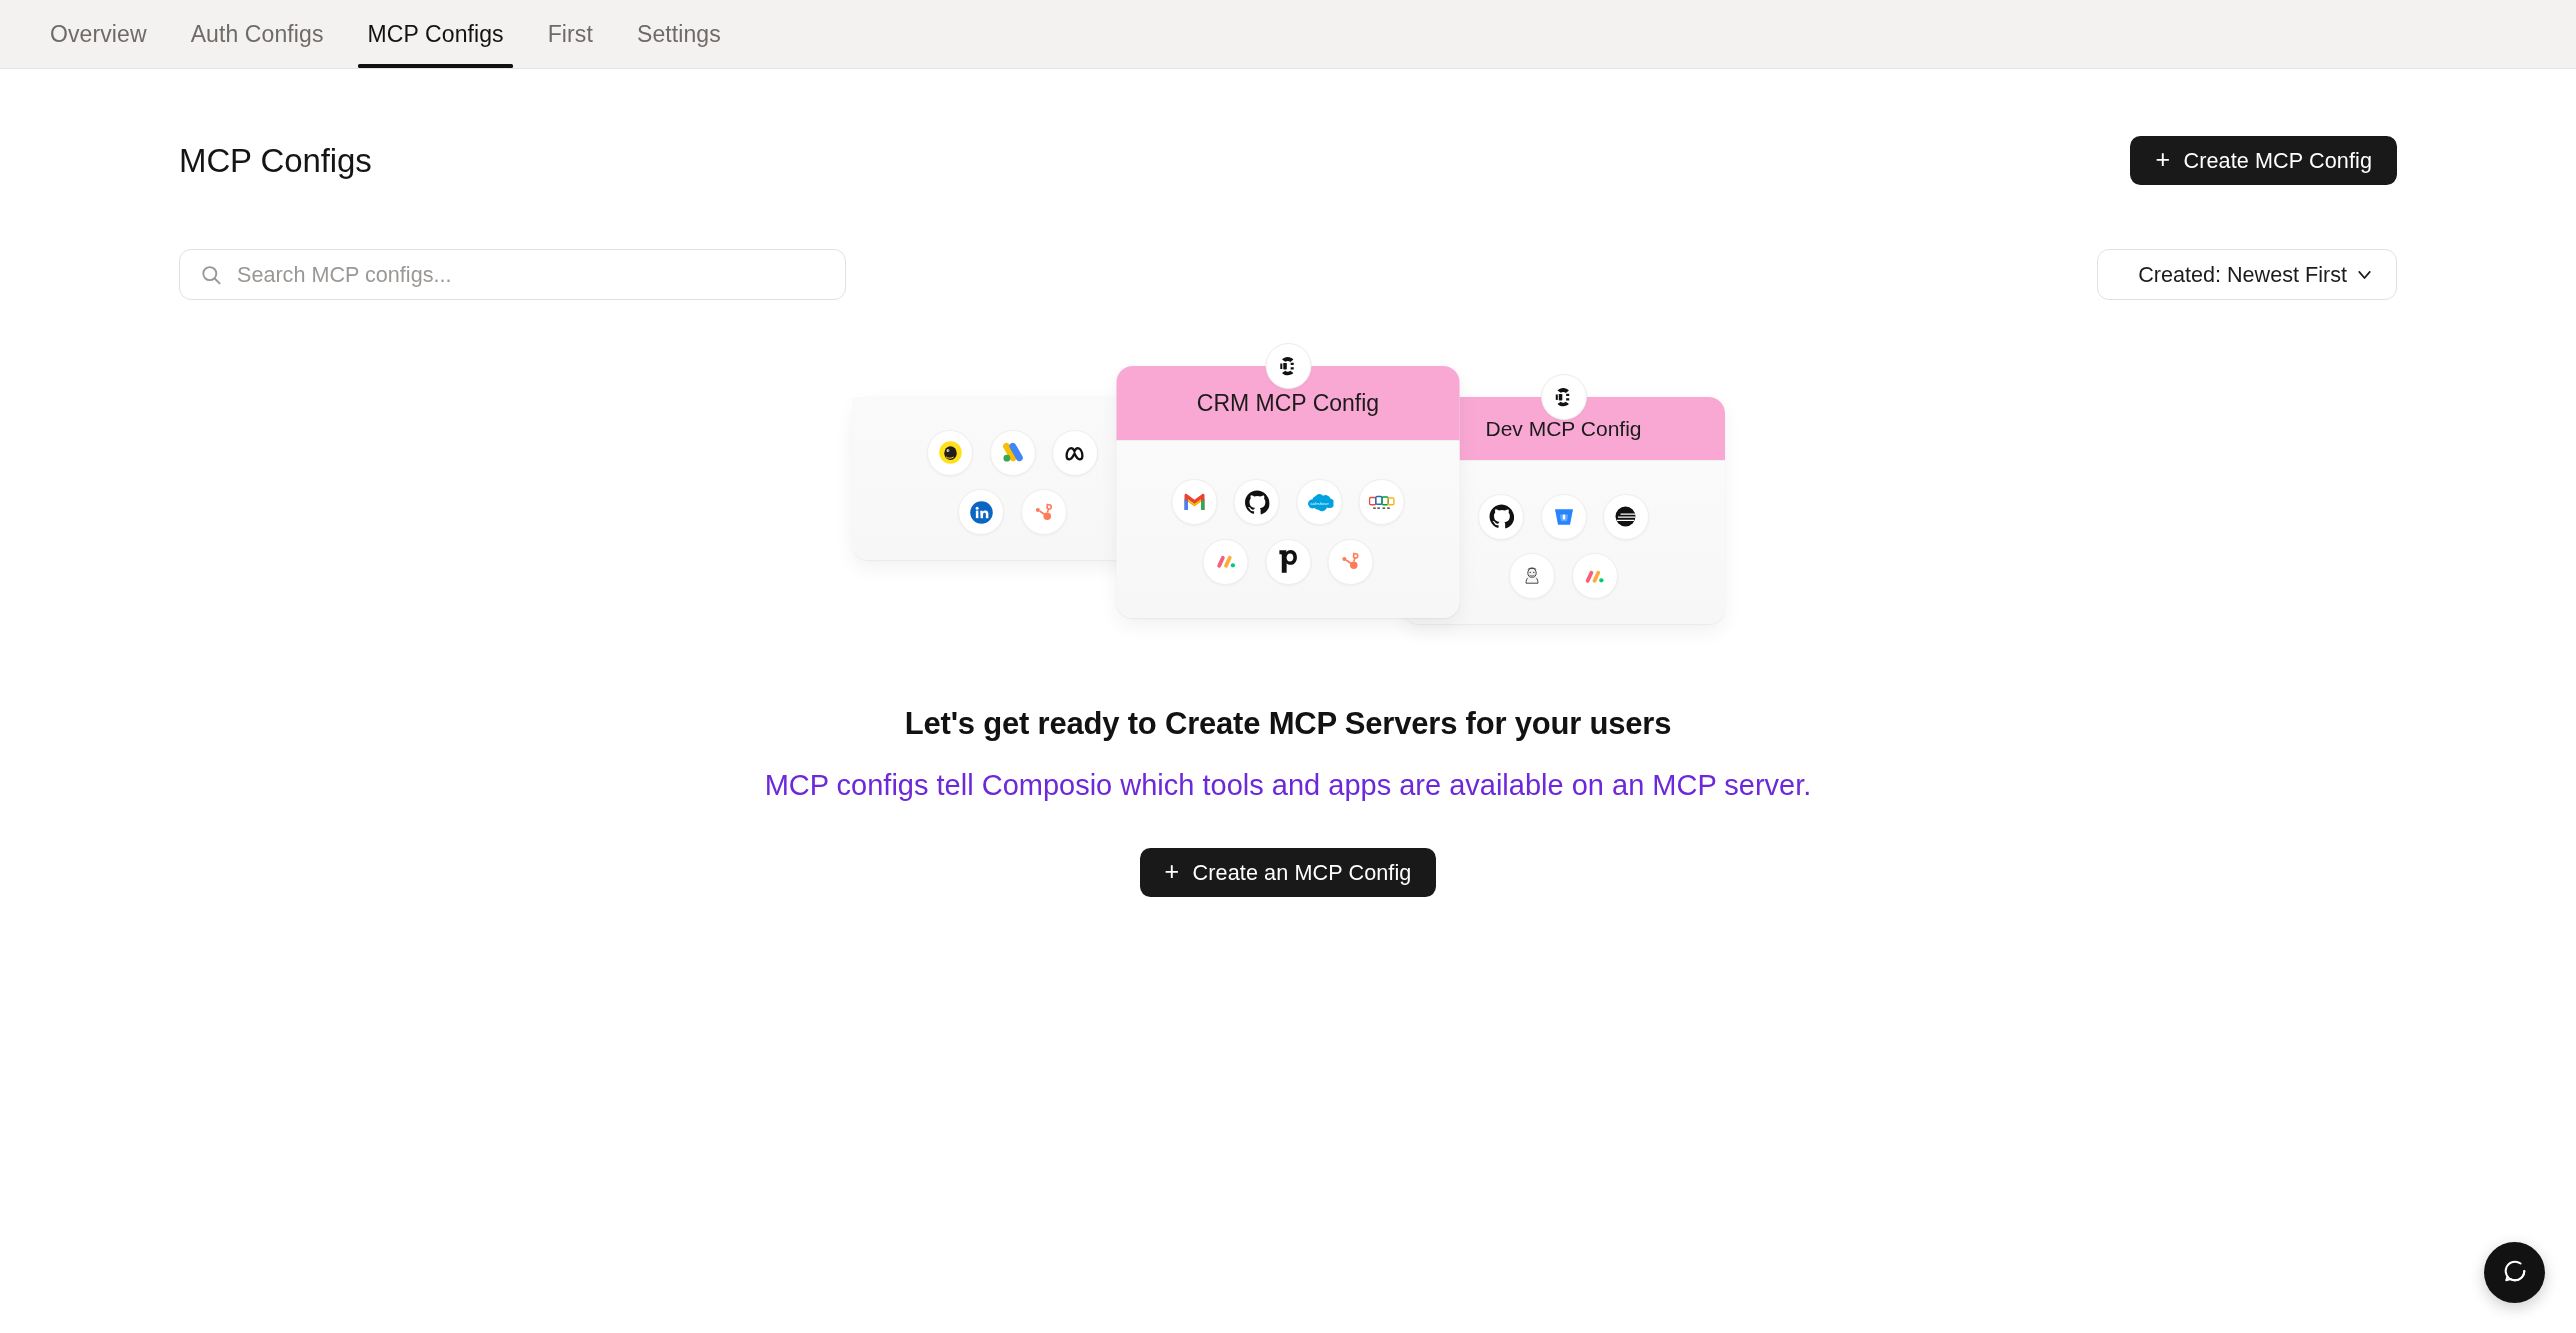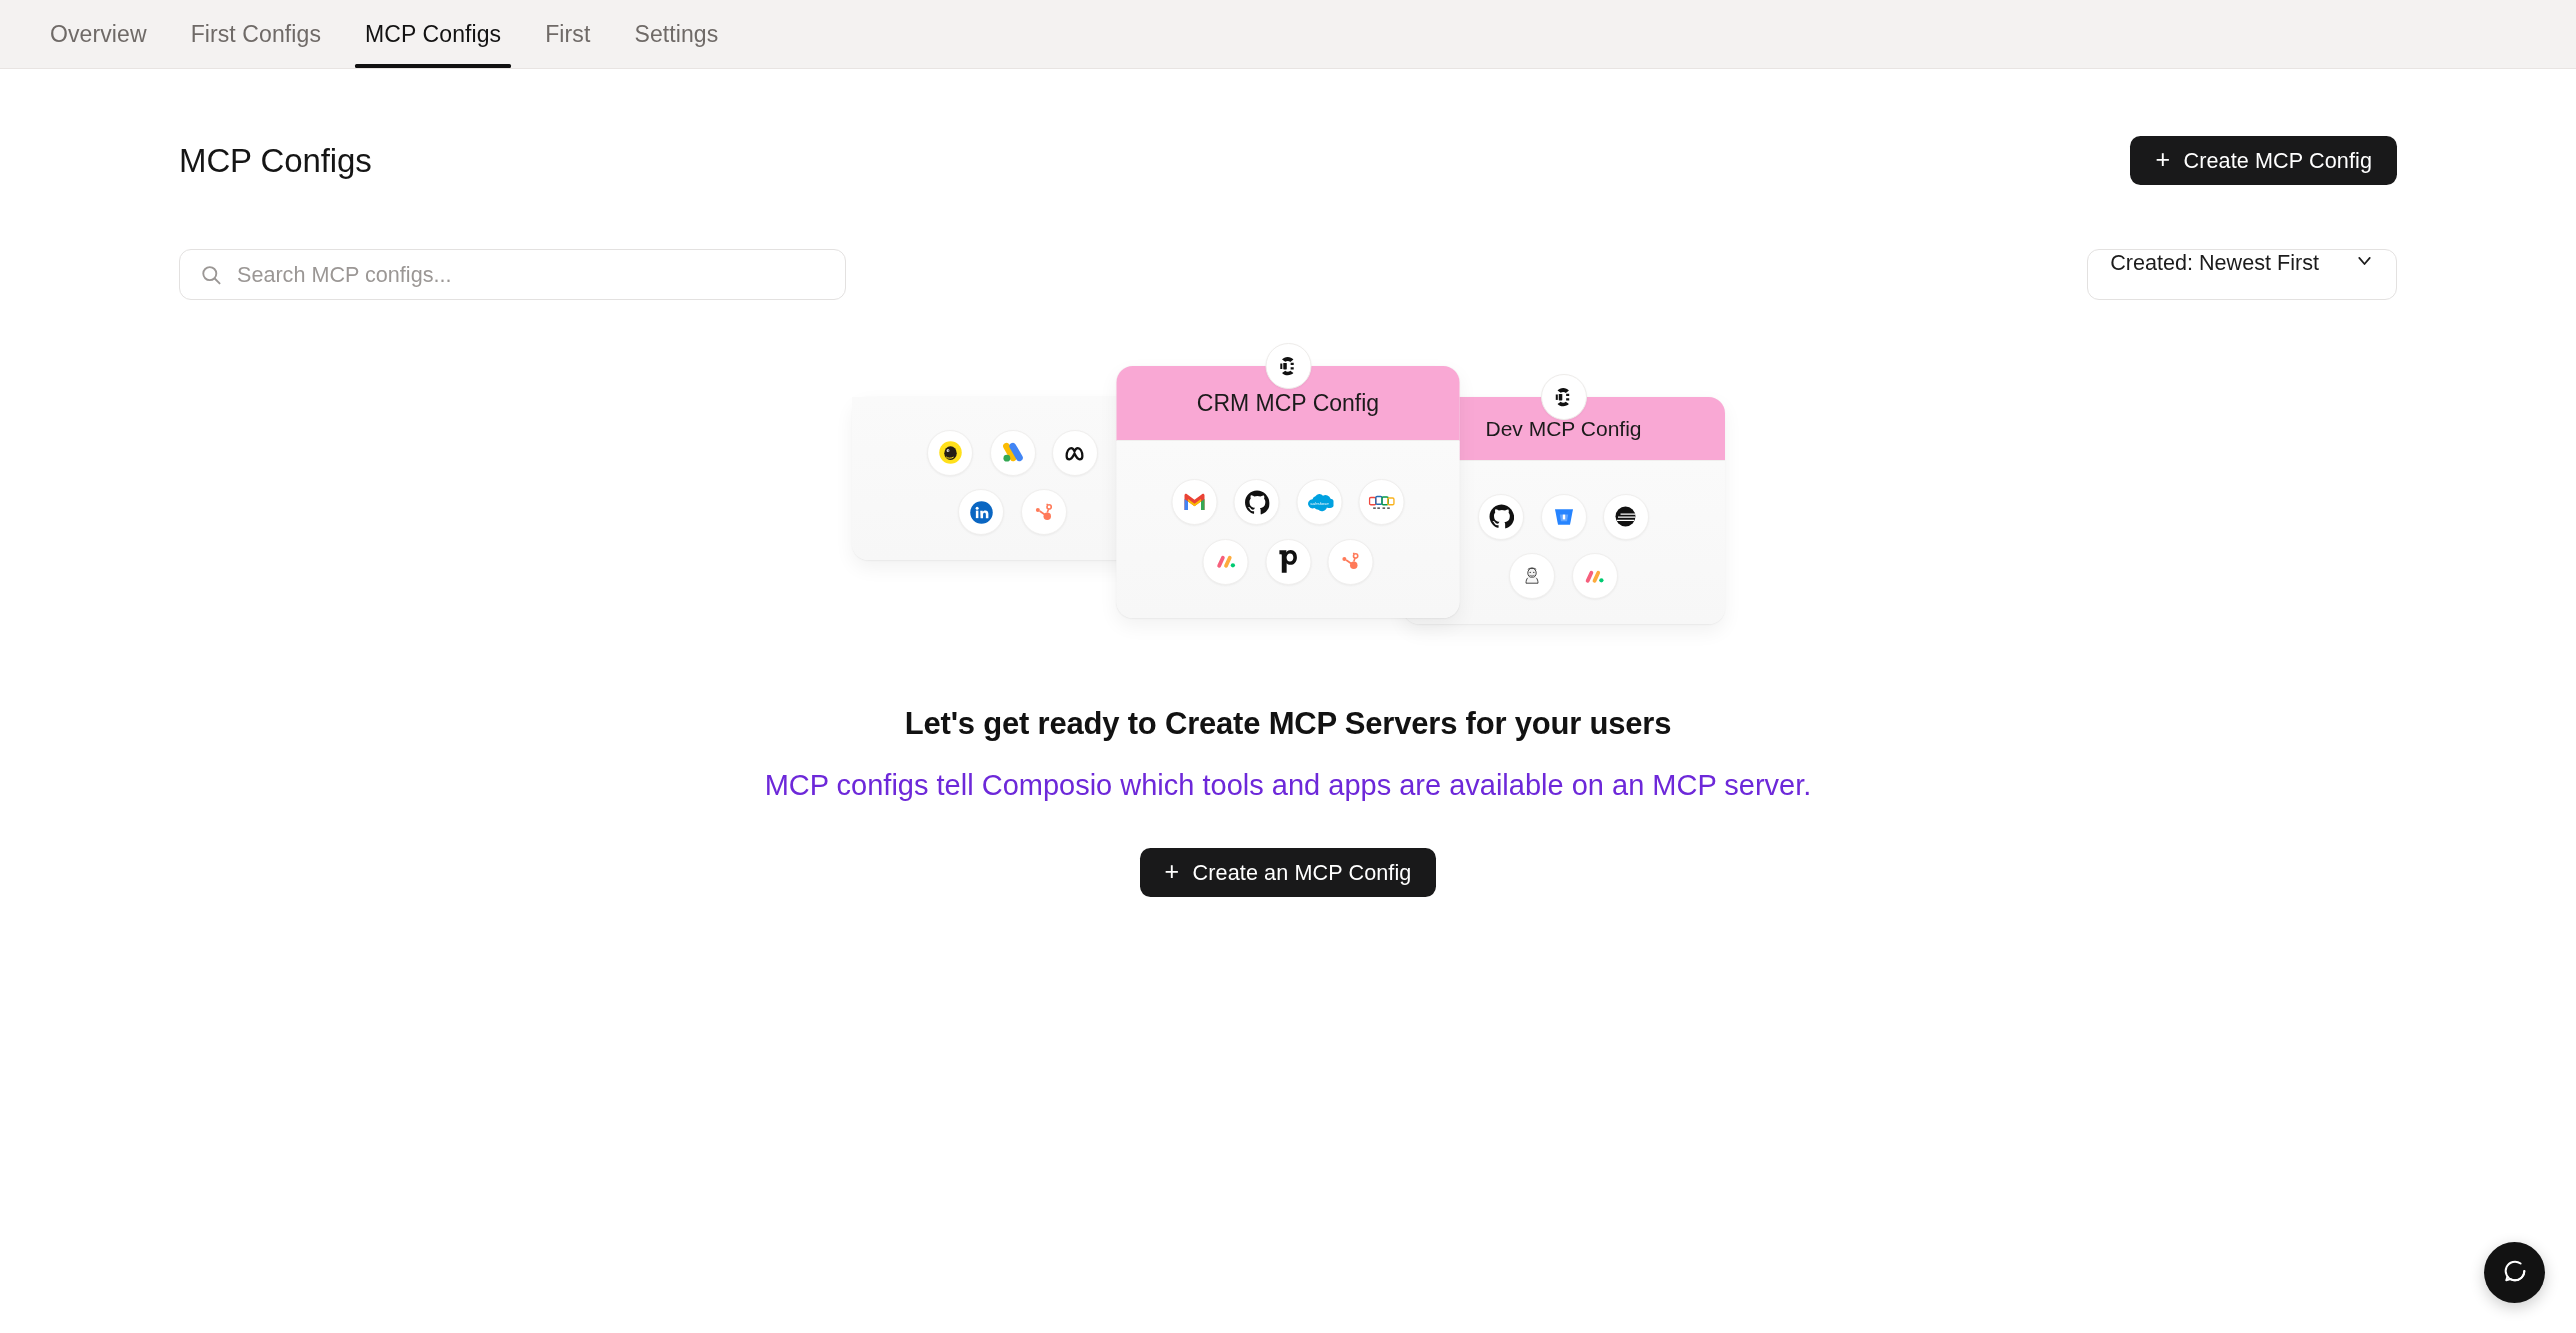--- a/index.html
+++ b/index.html
@@ -131,26 +131,27 @@
     top: 50%;
     transform: translateY(-50%);
     width: 22.4px;
     height: 22.4px;
     pointer-events: none;
   }
   .search-icon svg { display: block; }
 
   .sort-select {
     display: inline-flex;
-    gap: 35px;
+    align-items: center;
+    gap: 7px;
     height: 51px;
     border: 1.5px solid #e3e1e0;
     border-radius: 12px;
     background: #fff;
-    padding: 0 21px 0 22px;
+    padding: 0 21px 0 40px;
     font-size: 21.6px;
     color: #1c1c1c;
     cursor: pointer;
     font-family: inherit;
     white-space: nowrap;
   }
   .chevron { display: block; width: 21px; height: 21px; }
 
   
   .empty-state {
@@ -285,21 +286,21 @@
 </style>
 </head>
 <body>
 
 <nav class="topnav">
   <ul class="nav-list">
     <li class="nav-item">
       <span>Overview</span>
     </li>
     <li class="nav-item">
-      <span>First Configs</span>
+      <span>Auth Configs</span>
     </li>
     <li class="nav-item active">
       <span>MCP Configs</span>
     </li>
     <li class="nav-item">
       <span>First</span>
     </li>
     <li class="nav-item">
       <span>Settings</span>
     </li>

